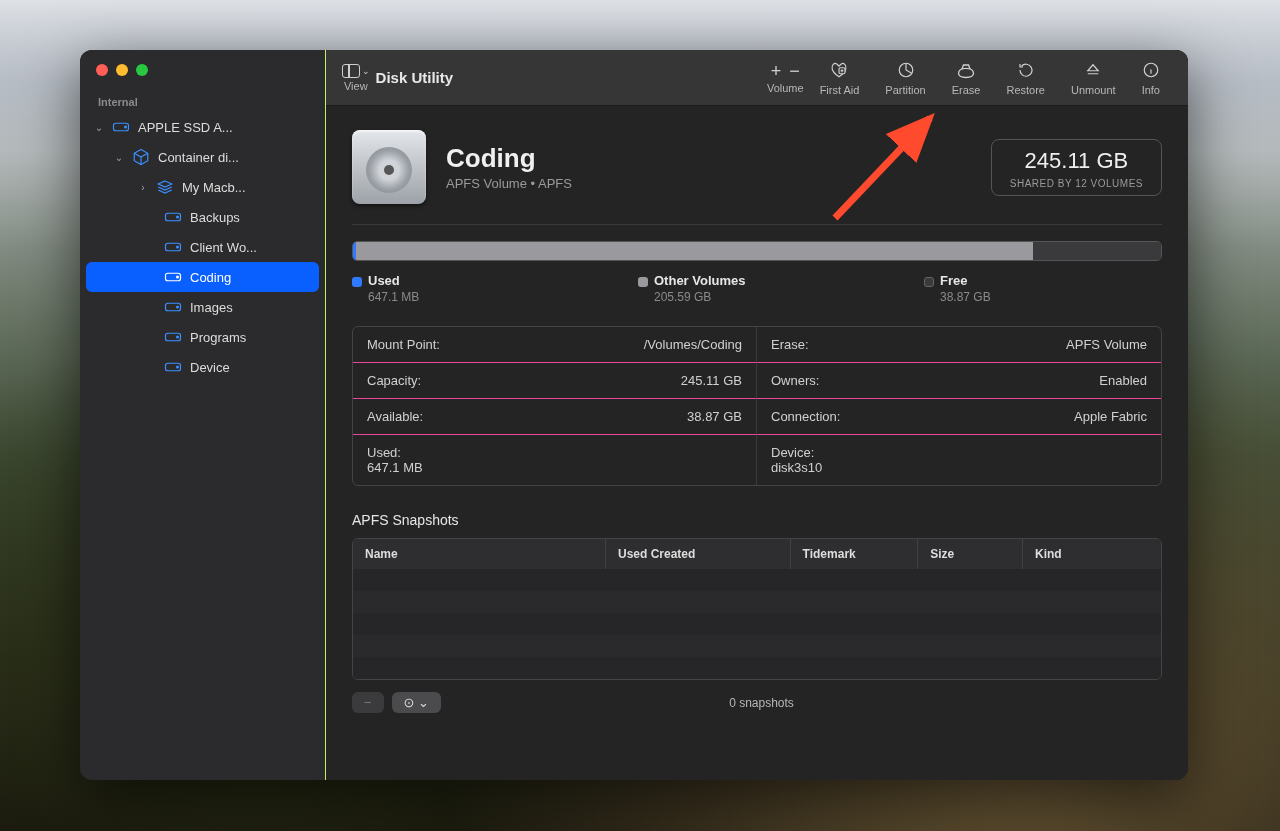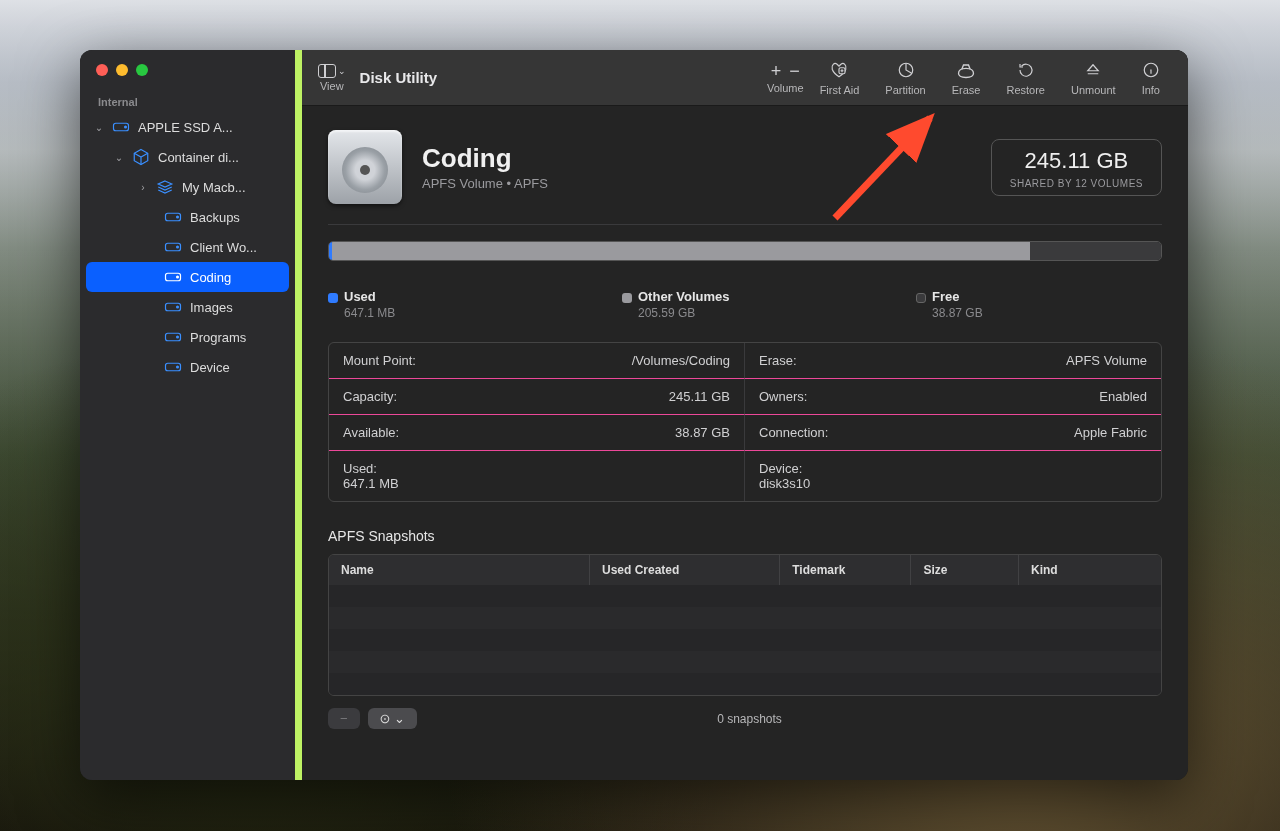--- a/index.html
+++ b/index.html
@@ -18,22 +18,22 @@
       radial-gradient(ellipse at 20% 80%, #2a3014 0%, rgba(0,0,0,0) 35%),
       linear-gradient(180deg, rgba(255,255,255,0.8) 0%, rgba(234,237,240,0.5) 10%, rgba(120,130,100,0.2) 30%, rgba(40,45,30,0.5) 70%, rgba(15,12,8,0.8) 100%);
   }
   .window {
     position:absolute; left:80px; top:50px; width:1108px; height:730px;
     background:#1f1f1f; border-radius:12px; box-shadow:0 18px 60px rgba(0,0,0,.6);
     display:flex; overflow:hidden;
   }
   
   .sidebar {
-    width:222px; background:#2b2b2d; display:flex; flex-direction:column;
-    border-right:7px solid #bef264;
+    width:246px; background:#2b2b2d; display:flex; flex-direction:column;
+    border-right:1px solid #bef264;
   }
   .traffic { display:flex; gap:8px; padding:14px 16px 8px 16px; }
   .tl { width:12px; height:12px; border-radius:50%; }
   .tl-r { background:#ff5f57; } .tl-y { background:#febc2e; } .tl-g { background:#28c840; }
   .side-label { font-size:11px; color:#8a8a8d; padding:12px 18px 4px 18px; font-weight:600;}
   .tree { padding:0 6px 20px 6px; font-size:13px; color:#dcdcdc; }
   .node { display:flex; align-items:center; gap:8px; height:30px; border-radius:6px; padding:0 8px 0 6px; cursor:default; white-space:nowrap; overflow:hidden; text-overflow:ellipsis;}
   .node .chev { width:10px; text-align:center; color:#a0a0a4; font-size:10px; }
   .node .icon { width:18px; height:14px; display:flex; align-items:center; justify-content:center; color:#3a8fff; }
   .node .lbl { flex:1; overflow:hidden; text-overflow:ellipsis; }
@@ -41,21 +41,21 @@
   .node.selected { background:#0a60ff; color:#fff; }
   .node.selected .icon, .node.selected .chev { color:#fff; }
   
   .main { flex:1; background:#242424; display:flex; flex-direction:column; }
   .toolbar {
     height:56px; background:#363636; border-bottom:1px solid #1a1a1a;
     display:flex; align-items:center; padding:0 18px 0 16px; gap:6px;
   }
   .tbtn { display:flex; flex-direction:column; justify-content:center; color:#b7b7b9; font-size:11px; gap:4px; padding:0 10px; cursor:default;}
   .tbtn .ic { height:20px; display:flex; align-items:center; justify-content:center; font-size:16px; color:#cfcfd2;}
-  .apptitle { font-size:15px; font-weight:600; color:#e8e8ea; margin-left:8px; }
+  .apptitle { font-size:15px; font-weight:600; color:#e8e8ea; margin-left:0; }
   .spacer { flex:1; }
   .view-btn { display:flex; flex-direction:column; align-items:center; gap:2px; color:#b7b7b9; font-size:11px;}
   .view-btn .sq { display:flex; align-items:center; gap:2px;}
   .view-btn .box { width:18px; height:14px; border:1.5px solid #cfcfd2; border-radius:3px; position:relative;}
   .view-btn .box::before { content:""; position:absolute; left:5px; top:0; bottom:0; width:1.5px; background:#cfcfd2;}
   .vol-group .plus, .vol-group .minus { font-size:18px; color:#cfcfd2; padding:0 3px;}
   .vol-group { display:flex; flex-direction:column; align-items:center; color:#b7b7b9; font-size:11px;}
   .vol-group .pm { display:flex; gap:2px; height:20px; align-items:center;}
   
   .content { flex:1; padding:24px 26px 14px 26px; overflow:auto;}
@@ -66,21 +66,21 @@
   .title-block h1 { font-size:26px; font-weight:700; color:#f0f0f0;}
   .title-block .sub { color:#9a9a9e; font-size:13px; margin-top:2px;}
   .size-pill { margin-left:auto; border:1px solid #555; border-radius:8px; padding:8px 18px 6px 18px; text-align:center;}
   .size-pill .big { font-size:22px; color:#eee;}
   .size-pill .small { font-size:10px; letter-spacing:0.5px; color:#9a9a9e; margin-top:4px;}
   .divider { height:1px; background:#3a3a3c; margin:20px 0 16px 0;}
   .usage-bar { height:20px; border:1px solid #555; border-radius:5px; overflow:hidden; display:flex;}
   .seg-used { background:#2f7bff; }
   .seg-other { background:#9a9a9e; }
   .seg-free { background:#3a3a3c; }
-  .legend { display:flex; gap:48px; margin-top:28px; font-size:13px;align-items:flex-end;}
+  .legend { display:flex; gap:48px; margin-top:12px; font-size:13px;align-items:flex-end;}
   .leg { flex:1; }
   .leg .dot { width:10px; height:10px; border-radius:3px; display:inline-block; margin-right:6px; vertical-align:middle;}
   .leg .l1 { color:#e6e6e6; font-weight:600;}
   .leg .l2 { color:#8a8a8d; font-size:12px; margin-left:16px; margin-top:2px;}
   .info-grid { margin-top:22px; border:1px solid #444; border-radius:6px; display:grid; grid-template-columns:1fr 1fr;}
   .info-cell { display:flex; justify-content:space-between; padding:10px 14px; font-size:13px; border-bottom:1px solid #ec4899;}
   .info-cell:nth-child(odd){ border-right:1px solid #3a3a3c;}
   .info-cell .k { color:#d0d0d2;} .info-cell .v { color:#d0d0d2;}
   .info-grid .info-cell:nth-last-child(-n+2){ border-bottom:none;flex-direction:column;}
   .snap-title { font-size:14px; color:#e6e6e6; margin-top:26px; margin-bottom:10px;}

